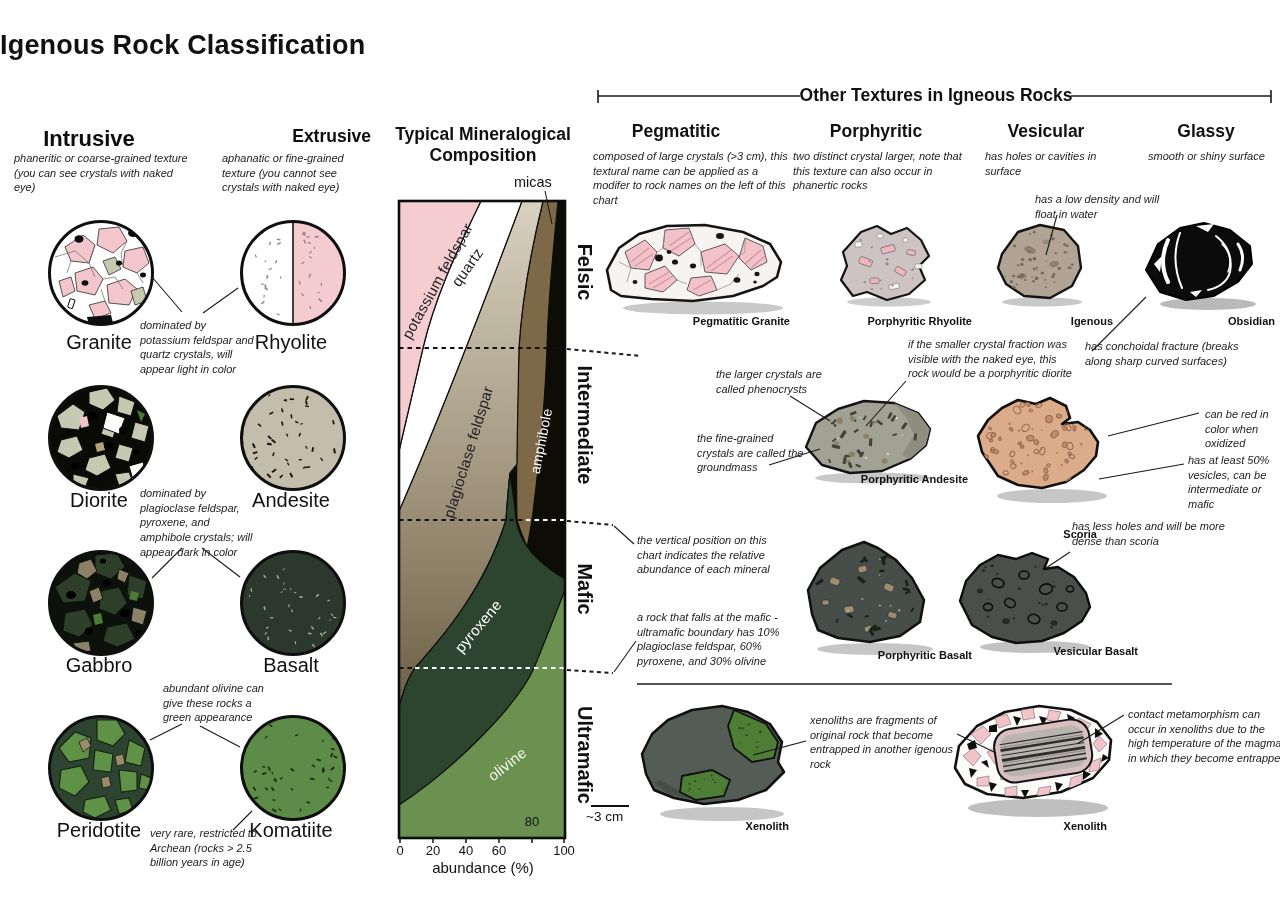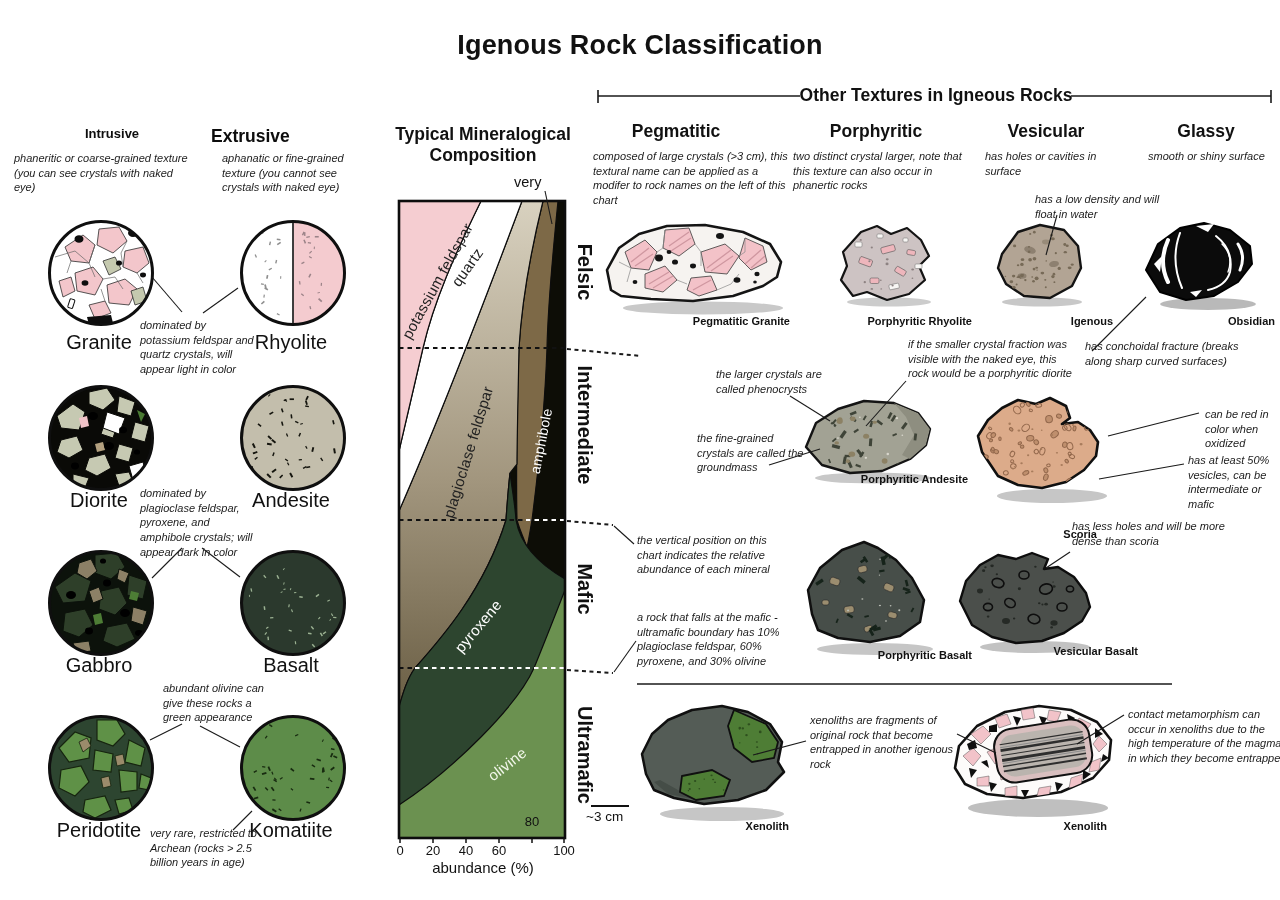--- a/index.html
+++ b/index.html
@@ -1,21 +1,21 @@
 <!DOCTYPE html>
 <html><head>
 <meta charset="utf-8">
 <style>
   html,body{margin:0;padding:0}
   body{width:1280px;height:900px;background:#fff;position:relative;overflow:hidden;
        font-family:"Liberation Sans",sans-serif;color:#111}
   .abs{position:absolute}
   .it{font-style:italic;font-size:11px;line-height:1.33;color:#1c1c1c}
   .b{font-weight:700;color:#0d0d0d}
-  .ttl{font-weight:700;font-size:27px;text-align:center;letter-spacing:.2px}
+  .ttl{font-weight:700;font-size:27px;letter-spacing:.2px}
   .hdr{font-weight:700;font-size:17.5px;text-align:center}
   .rockname{font-weight:700;font-size:11px;text-align:right}
   .circname{font-weight:400;font-size:20px;text-align:center}
   .zlabel{position:absolute;font-weight:700;font-size:20px;white-space:nowrap;
           transform:translate(-50%,-50%) rotate(90deg)}
   .mlabel{position:absolute;font-size:15px;white-space:nowrap;letter-spacing:.2px}
   .tick{position:absolute;font-size:13px;transform:translateX(-50%)}
   svg{position:absolute;overflow:visible}
 </style>
 </head>
@@ -925,44 +925,44 @@
       <line x1="433" y1="838" x2="433" y2="843"></line>
     <line x1="466" y1="838" x2="466" y2="843"></line>
       <line x1="499" y1="838" x2="499" y2="843"></line>
     <line x1="532" y1="838" x2="532" y2="843"></line>
       <line x1="564" y1="838" x2="564" y2="843"></line>
   </g>
 </svg>
 
 <div class="abs ttl" style="left:0;right:0;top:30px">Igenous Rock Classification</div>
 
-<div class="abs b" style="left:32px;top:126px;width:160px;text-align:center;font-size:13px">Intrusive</div>
+<div class="abs b" style="left:9px;top:126px;width:160px;text-align:center;font-size:22px">Intrusive</div>
 <div class="abs it" style="left:14px;top:151px;width:176px">phaneritic or coarse-grained texture (you can see crystals with naked eye)</div>
-<div class="abs b" style="left:211px;top:126px;width:160px;text-align:left;font-size:17.5px">Extrusive</div>
+<div class="abs b" style="left:211px;top:126px;width:160px;text-align:right;font-size:17.5px">Extrusive</div>
 <div class="abs it" style="left:222px;top:151px;width:142px">aphanatic or fine-grained texture (you cannot see crystals with naked eye)</div>
 
 <div class="abs circname" style="left:24px;top:331px;width:150px">Granite</div>
 <div class="abs circname" style="left:216px;top:331px;width:150px">Rhyolite</div>
 <div class="abs circname" style="left:24px;top:489px;width:150px">Diorite</div>
 <div class="abs circname" style="left:216px;top:489px;width:150px">Andesite</div>
 <div class="abs circname" style="left:24px;top:654px;width:150px">Gabbro</div>
 <div class="abs circname" style="left:216px;top:654px;width:150px">Basalt</div>
 <div class="abs circname" style="left:24px;top:819px;width:150px">Peridotite</div>
 <div class="abs circname" style="left:216px;top:819px;width:150px">Komatiite</div>
 
 <div class="abs it" style="left:140px;top:318px;width:114px">dominated by potassium feldspar and quartz crystals, will appear light in color</div>
 <div class="abs it" style="left:140px;top:486px;width:114px">dominated by plagioclase feldspar, pyroxene, and amphibole crystals; will appear dark in color</div>
 <div class="abs it" style="left:163px;top:681px;width:110px">abundant olivine can give these rocks a green appearance</div>
 <div class="abs it" style="left:150px;top:826px;width:112px">very rare, restricted to Archean (rocks  &gt; 2.5 billion years in age)</div>
 
 <div class="abs hdr" style="left:392px;top:124px;width:182px;line-height:1.18">
   <span>Typical Mineralogical</span><br>
   <span>Composition</span>
 </div>
-<div class="abs" style="left:514px;top:174px;font-size:14.5px">very</div>
+<div class="abs" style="left:514px;top:174px;font-size:14.5px">micas</div>
 
 <div class="mlabel" style="left:437px;top:281px;transform:translate(-50%,-50%) rotate(-61deg);color:#222">potassium feldspar</div>
 <div class="mlabel" style="left:467px;top:267px;transform:translate(-50%,-50%) rotate(-55deg);color:#222">quartz</div>
 <div class="mlabel" style="left:468px;top:452px;transform:translate(-50%,-50%) rotate(-73deg);color:#222">plagioclase feldspar</div>
 <div class="mlabel" style="left:541px;top:441px;transform:translate(-50%,-50%) rotate(-79deg);color:#fff;font-size:14px">amphibole</div>
 <div class="mlabel" style="left:478px;top:626px;transform:translate(-50%,-50%) rotate(-50deg);color:#fff">pyroxene</div>
 <div class="mlabel" style="left:507px;top:764px;transform:translate(-50%,-50%) rotate(-38deg);color:#f2f7ea">olivine</div>
 
 <div class="zlabel" style="left:584px;top:272px">Felsic</div>
 <div class="zlabel" style="left:584px;top:425px">Intermediate</div>

